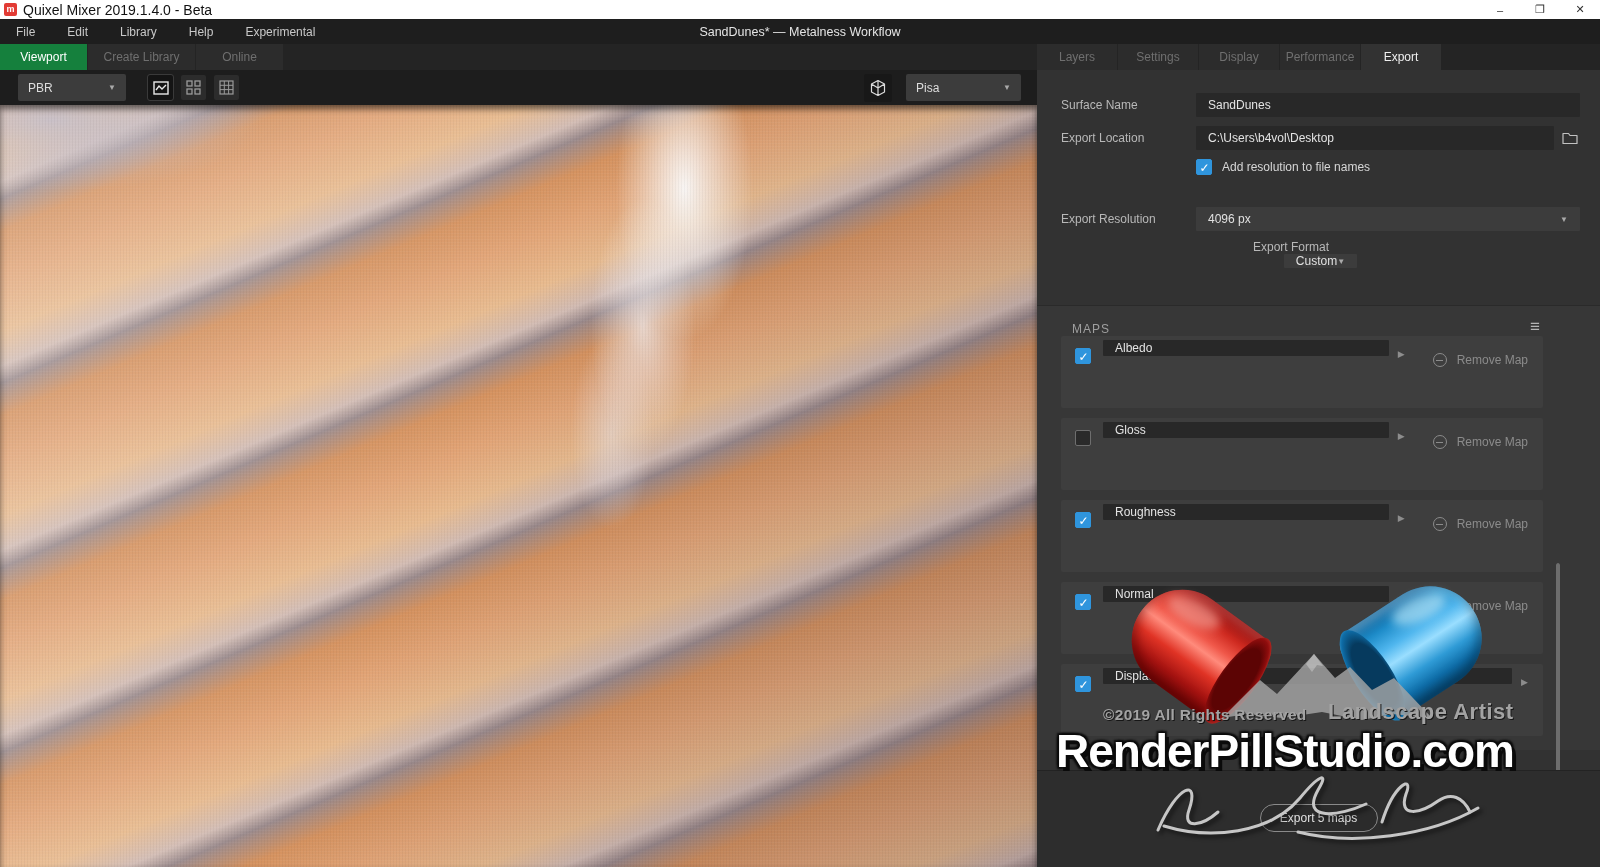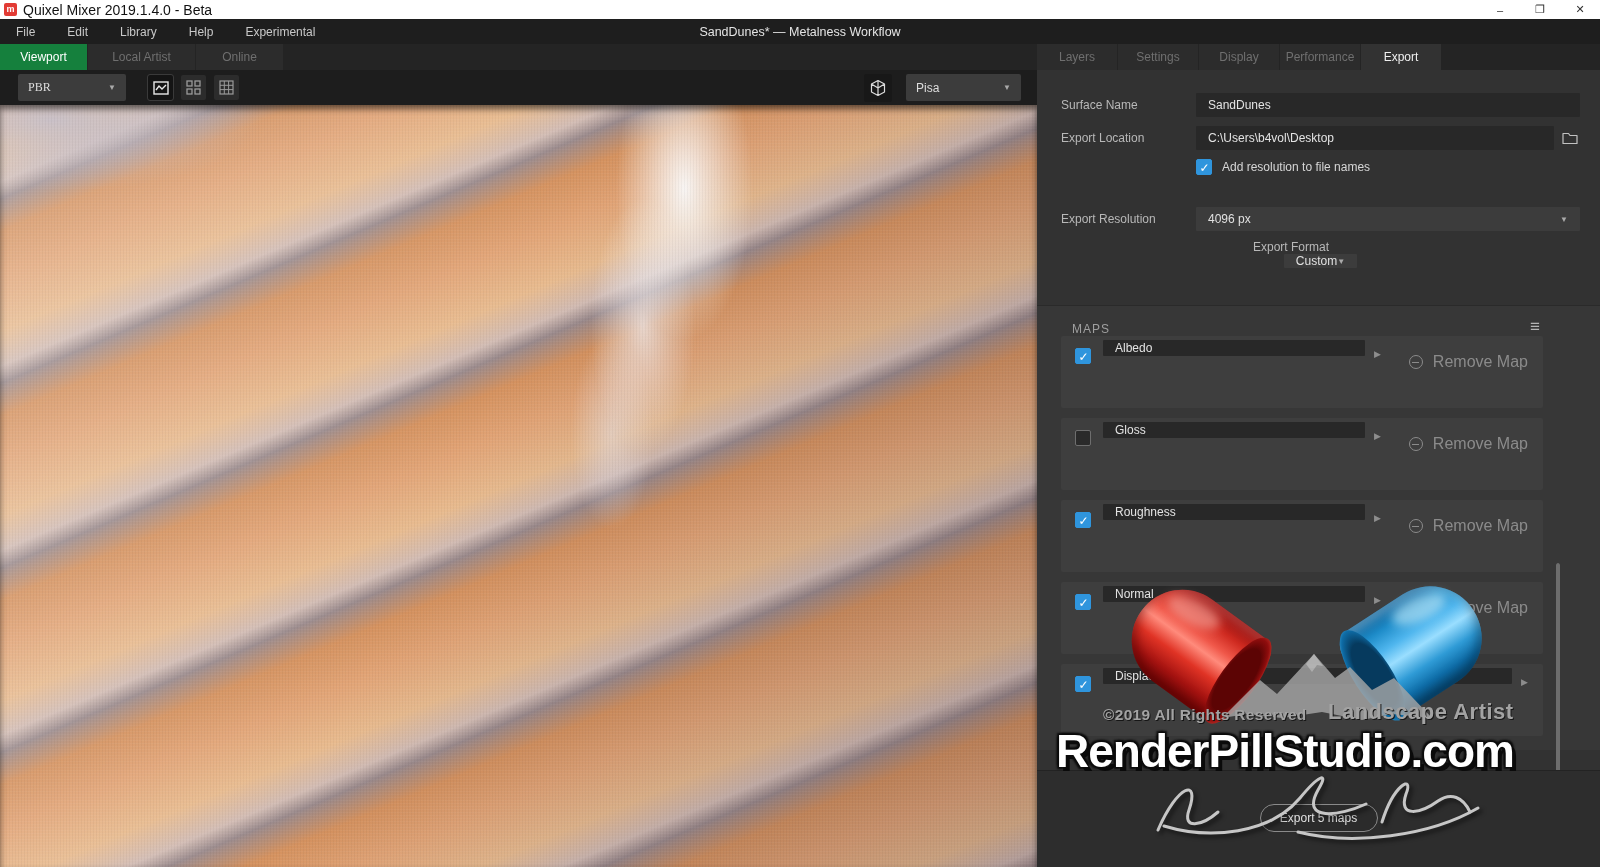--- a/index.html
+++ b/index.html
@@ -36,21 +36,21 @@
   .panel-tab { width:81px; }
   .panel-tab.active { background:#323232; color:#efefef; }
   .tab-filler { flex:1; background:#242424; }
 
   
   .vp-toolbar { position:absolute; left:0; top:70px; width:1037px; height:35px; background:#1d1d1d;
                 display:flex; align-items:center; }
   .dropdown { height:27px; background:#3c3c3c; border-radius:2px; display:flex; align-items:center;
               color:#dddddd; font-size:12px; padding:0 10px; }
   .dropdown .caret { margin-left:auto; font-size:8px; color:#a9a9a9; }
-  .dd-pbr { width:108px; margin-left:18px;font-family:Liberation Serif, serif; }
+  .dd-pbr { width:108px; margin-left:18px; }
   .dd-pisa { width:115px; margin-left:14px; }
   .icon-btn { width:25px; height:25px; margin-left:8px; background:#2c2c2c; border-radius:2px;
               display:flex; align-items:center; justify-content:center; }
   .icon-btn.sel { background:#141414; outline:1px solid #3a3a3a; }
   .icon-btn svg { display:block; }
   .vp-right { margin-left:auto; display:flex; align-items:center; margin-right:16px; }
   .cube-btn { width:28px; height:28px; background:#181818; border-radius:2px;
               display:flex; align-items:center; justify-content:center; }
   .first-gap { margin-left:22px; }
 
@@ -104,21 +104,21 @@
   .hamburger { margin-left:auto; color:#b5b5b5; font-size:17px; line-height:10px; }
   .map-row { margin:0 57px 10px 24px; height:72px; background:#3e3e3e; border-radius:2px;
              padding:4px 15px 0 14px; display:flex; flex-wrap:wrap; align-items:flex-start; }
   .map-row:first-of-type { margin-top:14px; }
   .map-row .cb { margin-top:8px; }
   .map-name { width:404px; margin-left:12px; height:16px; }
   .row-arrow { margin-left:9px; margin-top:9px; font-size:9px; color:#8d8d8d; }
   .remove-row { display:flex; align-items:center; margin-left:28px; margin-top:13px; }
   .remove-ic { width:14px; height:14px; border:1.5px solid #8b8b8b; border-radius:50%; position:relative; }
   .remove-ic::after { content:""; position:absolute; left:2.5px; top:5.5px; width:7px; height:1.5px; background:#8b8b8b; }
-  .remove-label { margin-left:10px; font-size:16px; color:#8b8b8b; }
+  .remove-label { margin-left:10px; font-size:12px; color:#8b8b8b; }
 
   .panel-footer { position:absolute; left:0; top:700px; width:563px; height:97px; background:#2d2d2d;
                   border-top:1px solid #232323; display:flex; justify-content:center; }
   .export-btn { margin-top:33px; width:118px; height:28px; border:1px solid #8a8a8a; border-radius:14px;
                 background:rgba(40,40,40,0.4); color:#e0e0e0; font-size:12px;
                 font-family:"Liberation Sans", sans-serif; }
   .v-scrollbar { position:absolute; left:519px; top:257px; width:4px; height:440px; background:#2a2a2a; }
   .v-scrollbar .thumb { width:4px; height:438px; background:#6d6d6d; border-radius:2px; }
 
   
@@ -169,21 +169,21 @@
     <span class="menu-item">Edit</span>
     <span class="menu-item">Library</span>
     <span class="menu-item">Help</span>
     <span class="menu-item">Experimental</span>
     <div class="doc-title">SandDunes* — Metalness Workflow</div>
   </div>
 
   <div class="tabrow">
     <div class="ws-tabs">
       <div class="tab ws-tab active">Viewport</div>
-      <div class="tab ws-tab-wide tab">Local Artist</div>
+      <div class="tab ws-tab-wide tab">Create Library</div>
       <div class="tab ws-tab">Online</div>
       <div class="tab-filler"></div>
     </div>
     <div class="panel-tabs">
       <div class="tab panel-tab">Layers</div>
       <div class="tab panel-tab">Settings</div>
       <div class="tab panel-tab">Display</div>
       <div class="tab panel-tab">Performance</div>
       <div class="tab panel-tab active">Export</div>
       <div class="tab-filler"></div>

